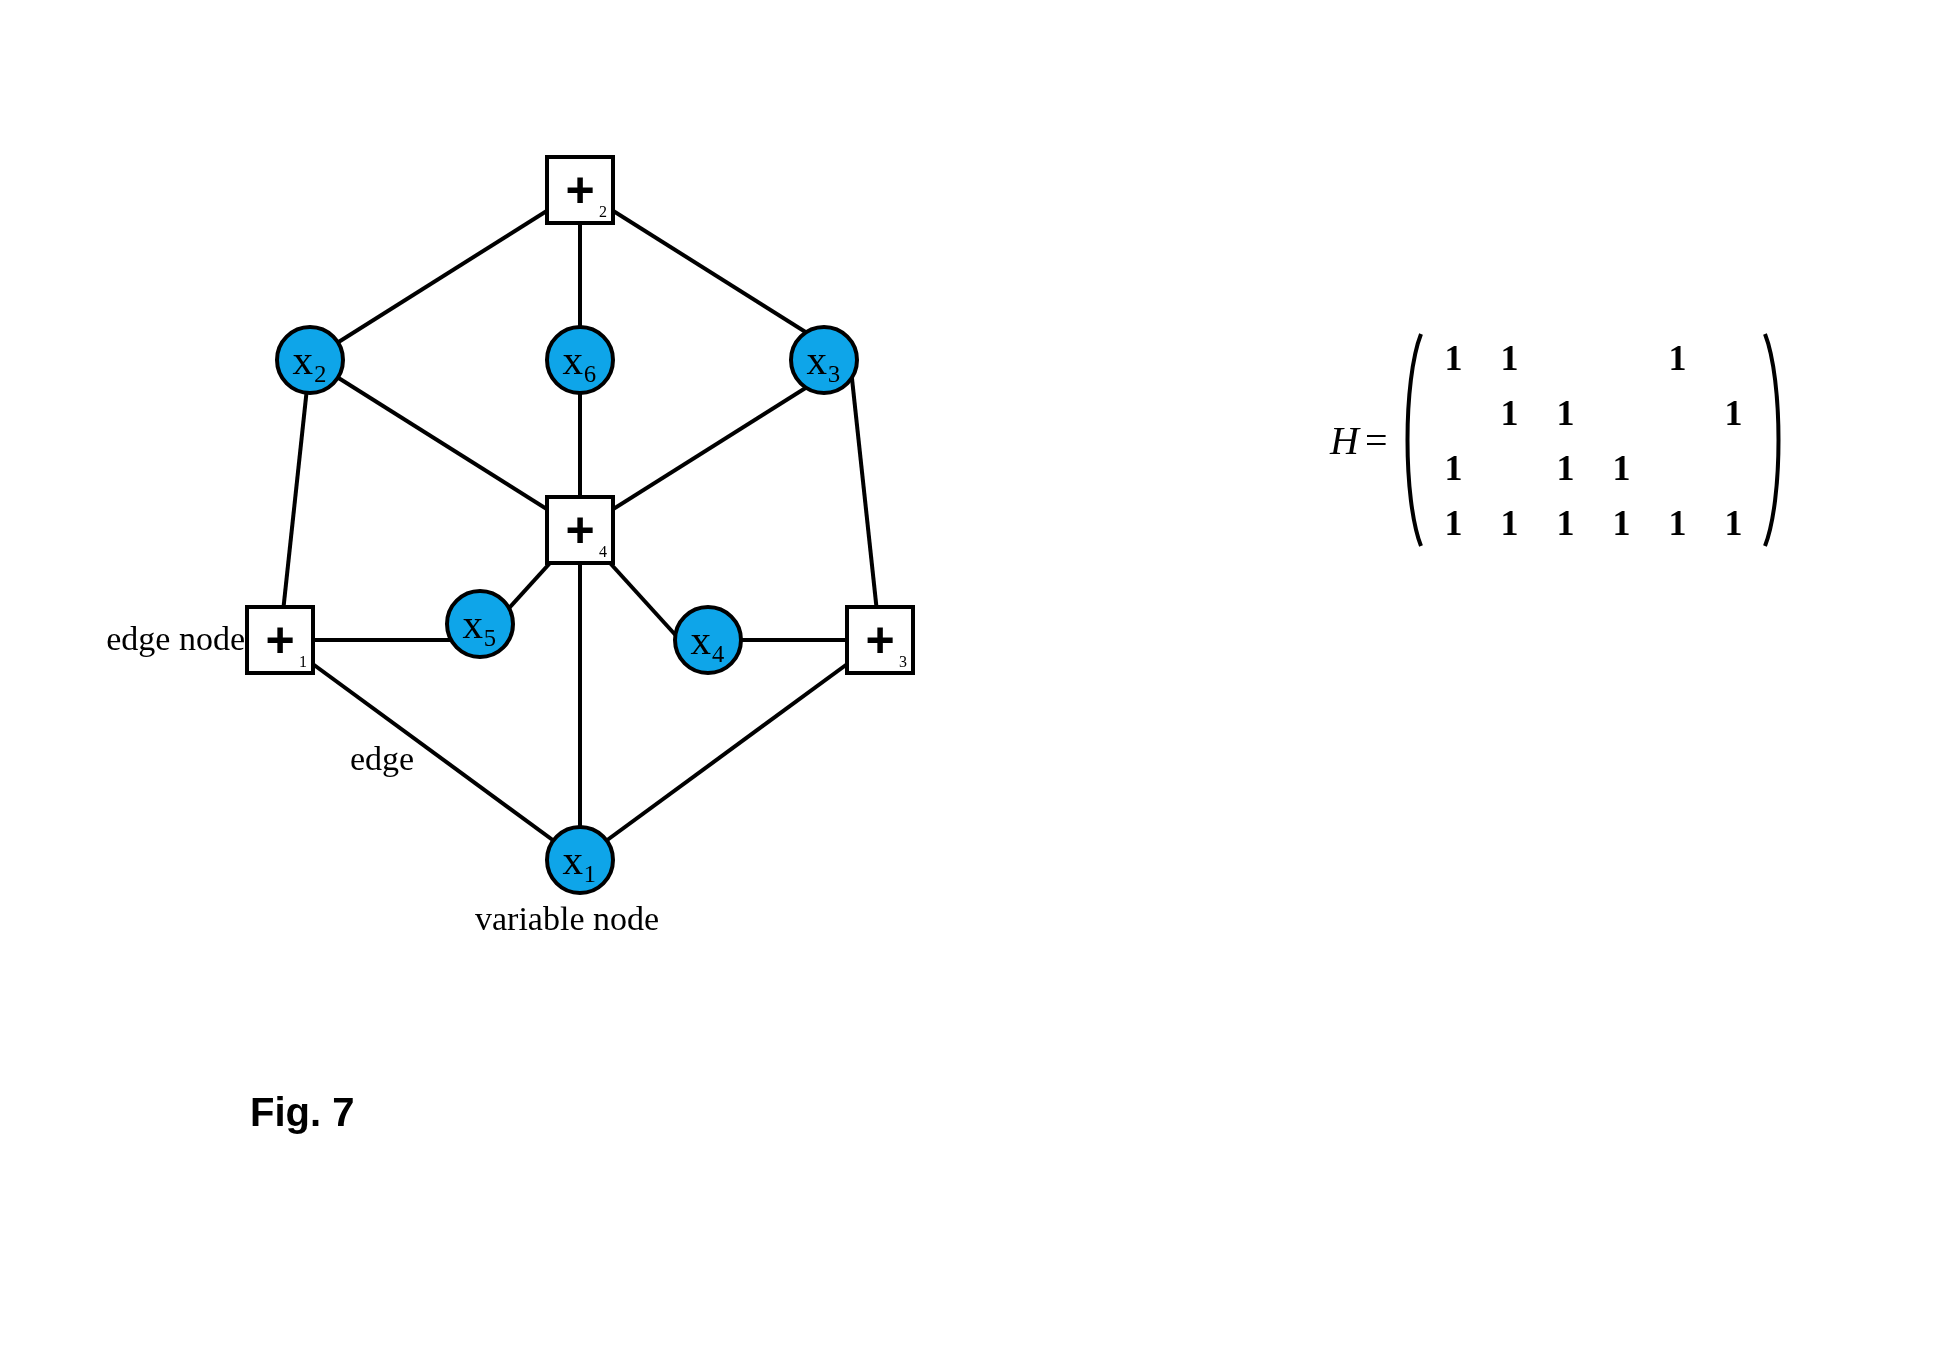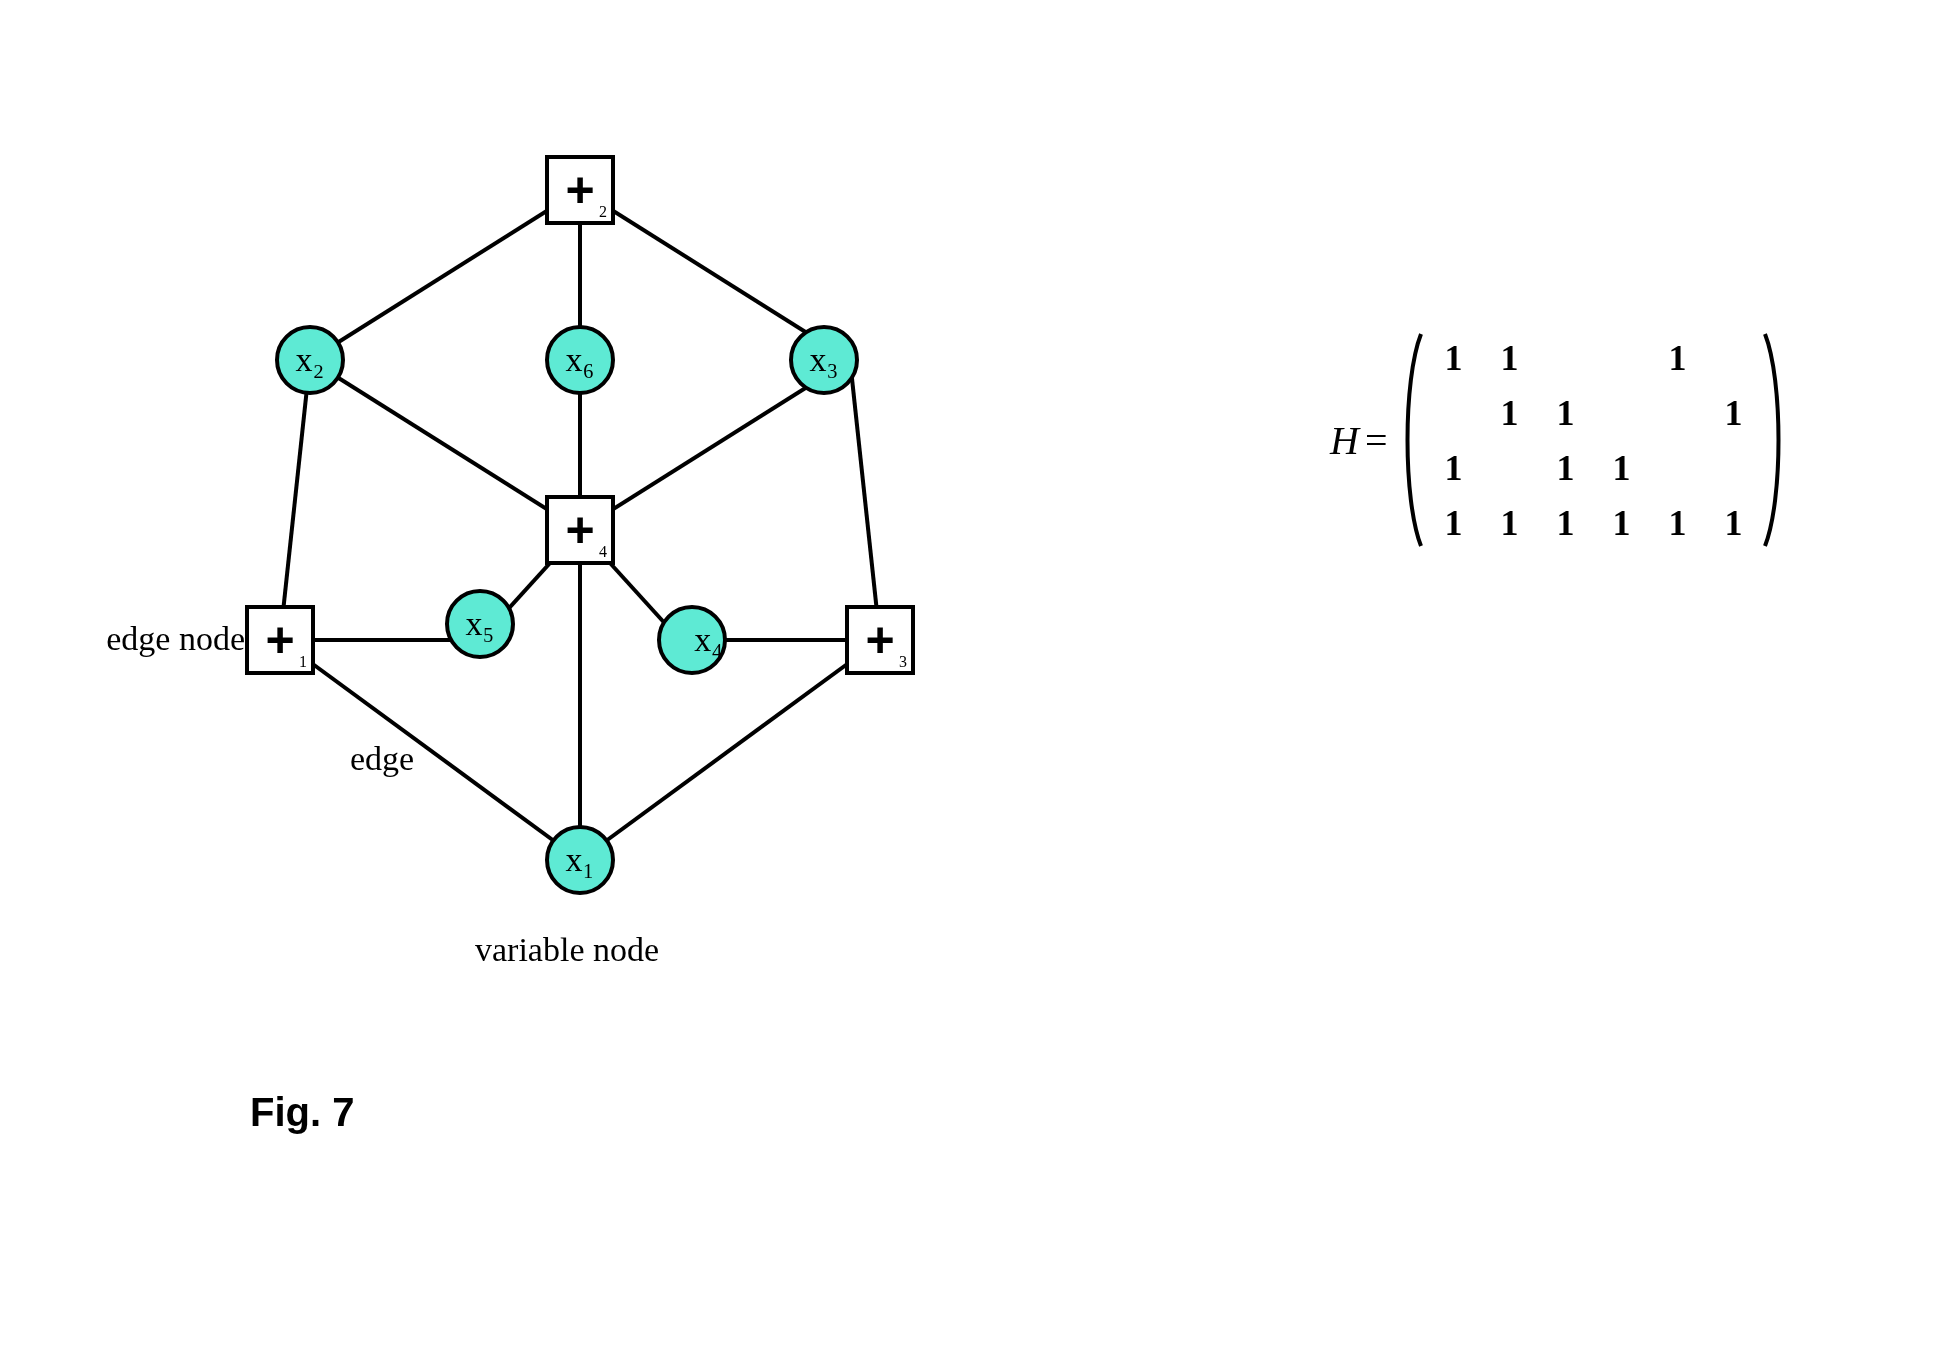--- a/index.html
+++ b/index.html
@@ -27,27 +27,27 @@
     width: 900px;
     height: 900px;
     overflow: visible;
   }
   .node-circle {
     position: absolute;
     width: 70px;
     height: 70px;
     border: 4px solid #000;
     border-radius: 50%;
-    background: #5eead4;
+    background: #0ea5e9;
     box-sizing: border-box;
     transform: translate(-50%, -50%);
     display: flex;
     align-items: center;
     justify-content: center;
-    font-size: 34px;
+    font-size: 41px;
   }
   .node-square {
     position: absolute;
     width: 70px;
     height: 70px;
     border: 4px solid #000;
     background: #fff;
     box-sizing: border-box;
     transform: translate(-50%, -50%);
     display: flex;
@@ -167,30 +167,30 @@
     </div>
     <div class="node-circle" id="node-x6" style="left: 500px; top: 280px;">
       <span class="varlabel">x₆</span>
     </div>
     <div class="node-circle" id="node-x3" style="left: 744px; top: 280px;">
       <span class="varlabel">x₃</span>
     </div>
     <div class="node-circle" id="node-x5" style="left: 400px; top: 544px;">
       <span class="varlabel">x₅</span>
     </div>
-    <div class="node-circle" id="node-x4" style="left: 612px; top: 560px; justify-content: flex-end;">
+    <div class="node-circle" id="node-x4" style="left: 628px; top: 560px;">
       <span class="varlabel">x₄</span>
     </div>
     <div class="node-circle" id="node-x1" style="left: 500px; top: 780px;">
       <span class="varlabel">x₁</span>
     </div>
 
     <div class="annot" style="left:-10px; top:540px; text-align:right; width:175px;">edge node</div>
     <div class="annot" style="left:270px; top:660px;font-family:Liberation Serif, serif;">edge</div>
-    <div class="annot" style="left:395px; top:820px;margin-top:31px;">variable node</div>
+    <div class="annot" style="left:395px; top:820px;">variable node</div>
   </div>
 
   <div class="matrix-wrap">
     <span class="H">H</span>
     <span class="eq">=</span>
     <div class="paren">
       <svg viewBox="0 0 28 220">
         <path d="M24 4 C 6 50, 6 170, 24 216" stroke="#000" stroke-width="4" fill="none"></path>
       </svg>
       <table class="matrix">

